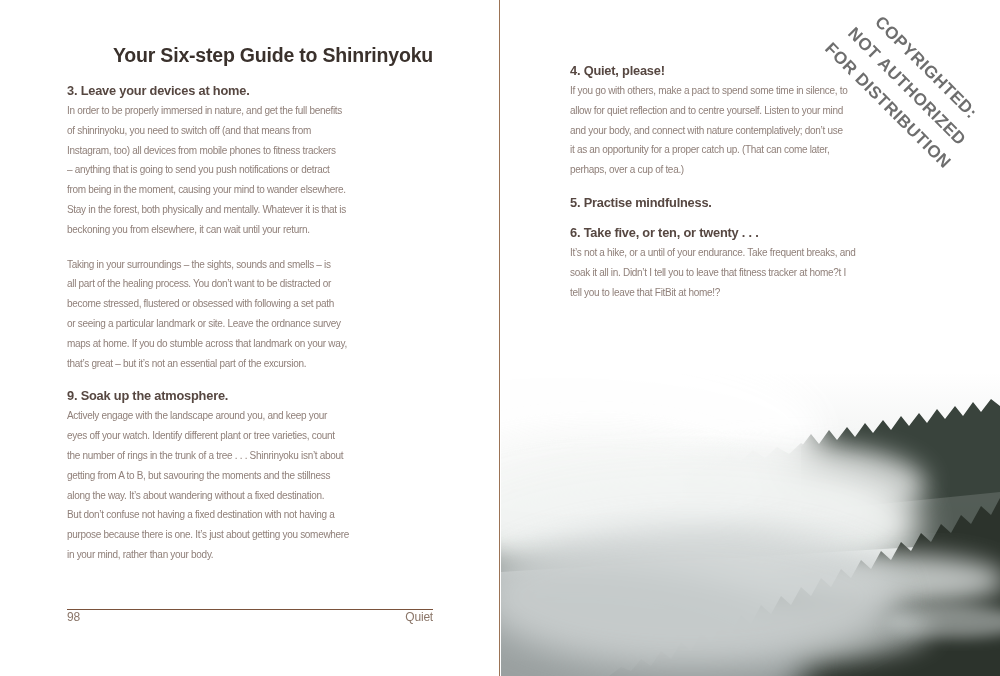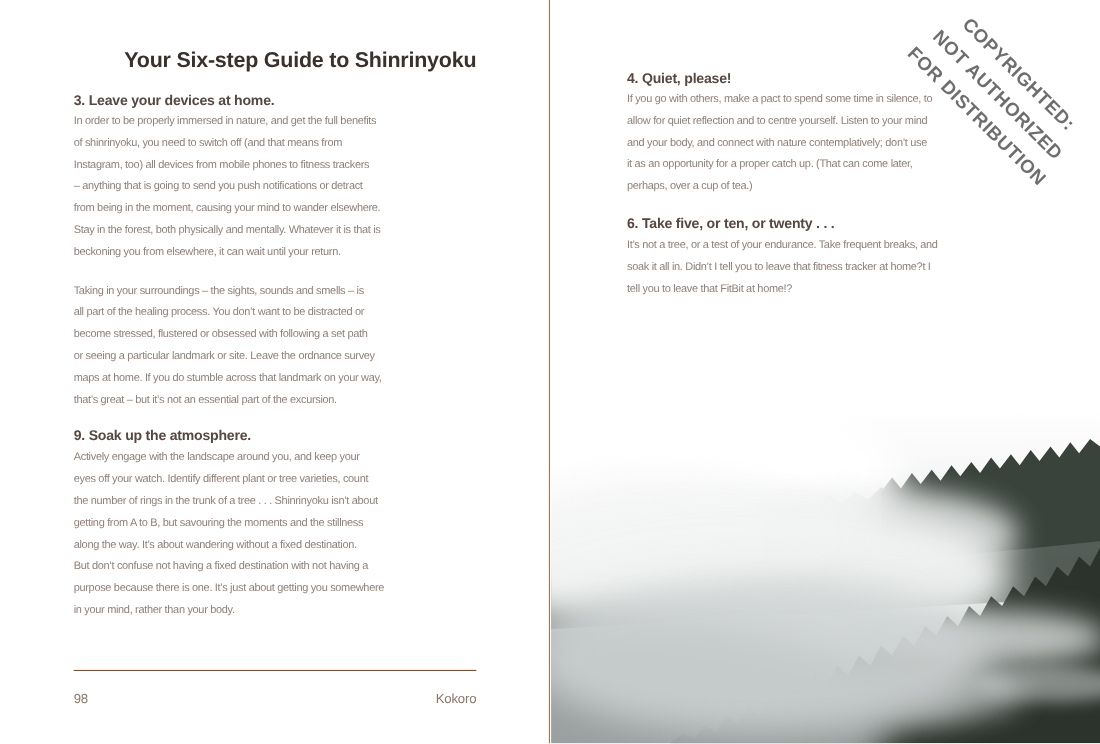--- a/index.html
+++ b/index.html
@@ -23,21 +23,21 @@
     margin:0 0 3px 0;
     font-size:12.8px;font-weight:bold;color:#564741;letter-spacing:-0.2px;
   }
   .step p{
     margin:0;
     font-size:10px;line-height:19.8px;color:#90807a;
     letter-spacing:-0.3px;white-space:pre-line;
   }
   .page-footer{
     position:absolute;left:67px;top:609px;width:366px;
-    border-top:1px solid #7a523b;padding-top:18px;
+    border-top:1px solid #7a523b;padding-top:0;
     display:flex;justify-content:space-between;
     font-size:12px;color:#8b7669;letter-spacing:-0.2px;
   }
   .gutter-line{
     position:absolute;left:499px;top:0;width:1px;height:676px;
     background:#9b7355;
   }
   .photo-frame{
     position:absolute;left:501px;top:372px;width:499px;height:304px;
     overflow:hidden;
@@ -87,43 +87,44 @@
 getting from A to B, but savouring the moments and the stillness
 along the way. It’s about wandering without a fixed destination.
 But don’t confuse not having a fixed destination with not having a
 purpose because there is one. It’s just about getting you somewhere
 in your mind, rather than your body.</p>
     </section>
   </div>
 
   <div class="page-footer">
     <span>98</span>
-    <span>Kokoro</span>
+    <span>Quiet</span>
   </div>
 </div>
 
 <div class="gutter-line"></div>
 
 <div class="page page-right">
   <div class="content-right">
     <section class="step">
       <h2>4. Quiet, please!</h2>
       <p>If you go with others, make a pact to spend some time in silence, to
 allow for quiet reflection and to centre yourself. Listen to your mind
 and your body, and connect with nature contemplatively; don’t use
 it as an opportunity for a proper catch up. (That can come later,
 perhaps, over a cup of tea.)</p>
     </section>
 
     <section class="step">
+      <h2>5. Practise mindfulness.</h2>
     </section>
 
     <section class="step">
       <h2>6. Take five, or ten, or twenty . . .</h2>
-      <p>It’s not a tree, or a test of your endurance. Take frequent breaks, and
+      <p>It’s not a hike, or a until of your endurance. Take frequent breaks, and
 soak it all in. Didn’t I tell you to leave that fitness tracker at home?t I
 tell you to leave that FitBit at home!?</p>
     </section>
   </div>
 </div>
 
 <div class="photo-frame" role="img" aria-label="Mist and low cloud drifting over dark forested mountain slopes">
   <svg viewBox="0 0 499 304" preserveAspectRatio="none" aria-hidden="true">
     <defs>
       <linearGradient id="fogbg" x1="0" y1="0" x2="0" y2="1">

